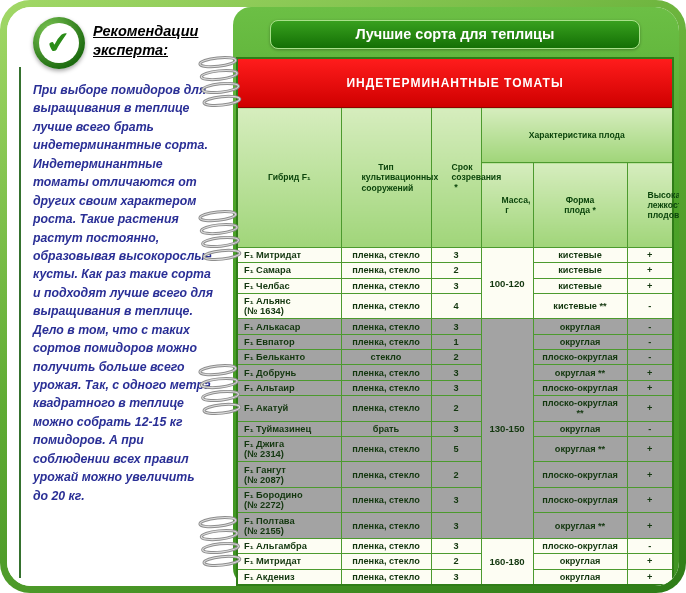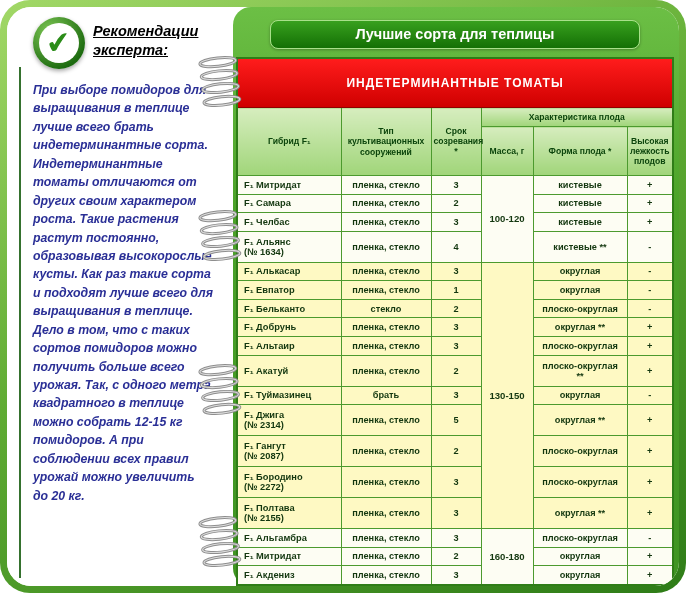--- a/index.html
+++ b/index.html
@@ -65,35 +65,35 @@
     background:#fff;border:2px solid #2f7d17;
   }
   .red-bar{
     height:20px;background:linear-gradient(180deg,#ff1c1c,#cf0000);
     color:#fff;font-size:12px;font-weight:bold;letter-spacing:1px;
     border:1px solid #8f0000;padding:14px;text-align:center;
   }
   thead th{
     background:linear-gradient(180deg,#d6edbe,#a0d579);
     color:#0c450c;font-size:8.6px;font-weight:bold;
-    border:1px solid #4c9a2e;padding:2px;line-height:1.18;
+    border:1px solid #4c9a2e;padding:20px;line-height:1.18;
     vertical-align:middle;
   }
   .th-fruit{height:14px;}
   .th-sub{height:44px;}
   .ast{display:block;font-size:9px;}
   tbody td{
     border:1px solid #4c9a2e;font-size:9.2px;font-weight:bold;color:#13370f;
     text-align:center;vertical-align:middle;padding:2px 3px;box-sizing:border-box;
   }
   .cell-hybrid{text-align:left;padding-left:6px;white-space:pre-line;font-size:9.3px;}
   .cell-shape{white-space:pre-line;}
   .cell-mass{font-size:9.6px;}
   .row-white td{background:#fdfdf3;}
-  .row-green td{background:#fef9c3;margin-left:46px;}
+  .row-green td{background:#a3a3a3;margin-left:46px;}
   
   .spiral{position:absolute;left:190px;z-index:5;}
 </style>
 </head>
 <body>
 
 <div class="frame">
   <div class="inner">
 
     <div class="left-panel">

